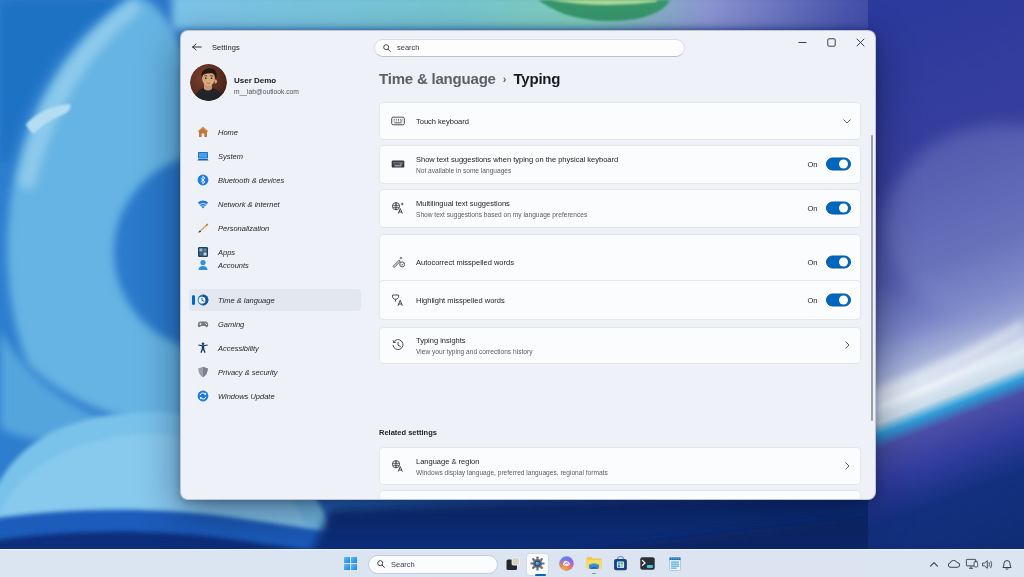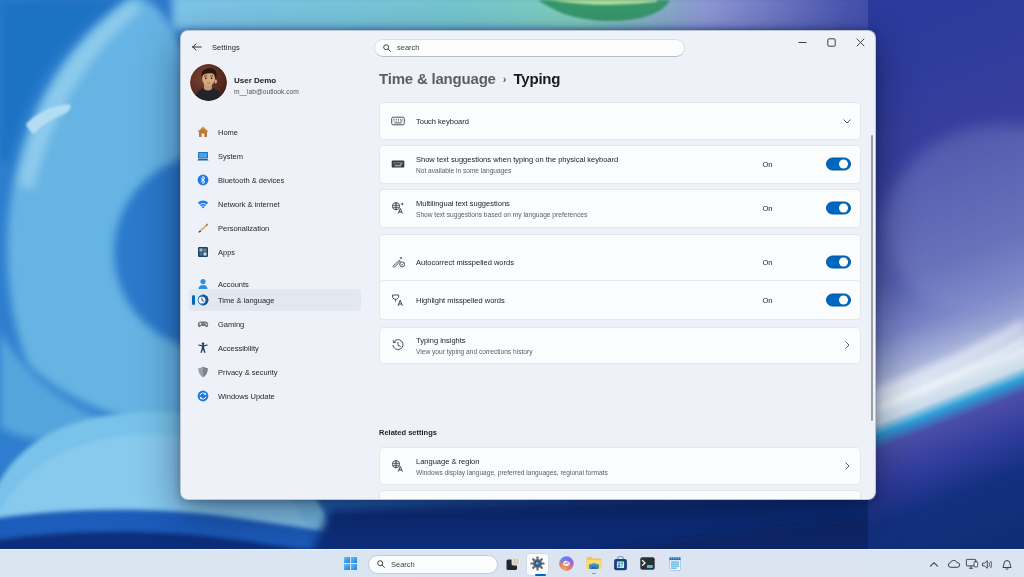--- a/index.html
+++ b/index.html
@@ -24,41 +24,41 @@
   .caption-btns { position:absolute; right:0; top:0; height:22px; display:flex; }
   .cap-btn { width:29px; height:22px; display:flex; align-items:center; justify-content:center; }
 
   
   .user-block { position:absolute; left:9px; top:31px; width:180px; height:40px; }
   .avatar { position:absolute; left:0; top:2px; width:37px; height:37px; border-radius:50%; overflow:hidden; }
   .user-name { position:absolute; left:44px; top:14px; font-size:8px; font-weight:bold; color:#17191c; }
   .user-email { position:absolute; left:44px; top:25.5px; font-size:6.7px; color:#4f545a; }
 
   .nav { position:absolute; left:8px; top:90px; width:172px; }
-  .nav-item { position:absolute; left:0; width:172px; height:22px; border-radius:4px; display:flex; align-items:center; }
+  .nav-item { position:absolute; left:0; width:172px; height:22px; border-radius:4px; display:flex; align-items:center;font-style:italic; }
   .nav-item.selected { background:#e3e8f0; }
   .nav-pill { position:absolute; left:2.5px; top:6px; width:3px; height:10px; border-radius:2px; background:#0067c0; display:none; }
   .nav-item.selected .nav-pill { display:block; }
   .nav-ic { position:absolute; left:8px; top:5px; width:12px; height:12px; }
   .nav-label { position:absolute; left:29px; top:50%; transform:translateY(-50%); font-size:7.5px; color:#1d2025; white-space:nowrap; }
 
   
   .content { position:absolute; left:198px; top:0; width:482px; height:470px; }
   .crumbs { position:absolute; left:0; top:36px; height:22px; display:flex; align-items:center; white-space:nowrap; }
   .crumb-parent { font-size:15px; font-weight:600; color:#5a5f66; letter-spacing:-0.2px; }
   .crumb-sep { font-size:11px; font-weight:600; color:#5a5f66; margin:0 7px; padding-top:1px; }
   .crumb-current { font-size:15px; font-weight:700; color:#191b1e; letter-spacing:-0.2px; }
 
   .card { position:absolute; left:0; width:482px; background:#fbfcfd; border:1px solid #e4e7ea; border-radius:4px; }
   .card-ic { position:absolute; left:11px; top:50%; transform:translateY(-50%); width:14px; height:14px; }
   .card-text { position:absolute; left:36px; top:50%; transform:translateY(-50%); }
   .card-title { font-size:7.5px; color:#1b1d21; white-space:nowrap; }
   .card-sub { font-size:6.6px; color:#5b6067; margin-top:2.5px; white-space:nowrap; }
   .card-chevron { position:absolute; right:9px; top:50%; transform:translateY(-50%); width:8px; height:8px; display:flex; align-items:center; justify-content:center; }
-  .toggle-wrap { position:absolute; right:9.5px; top:50%; transform:translateY(-50%); display:flex; align-items:center;gap:45px; }
+  .toggle-wrap { position:absolute; right:9.5px; top:50%; transform:translateY(-50%); display:flex; align-items:center; }
   .on-label { font-size:7.5px; color:#1b1d21; margin-right:8px; }
   .toggle { width:25px; height:13px; border-radius:7px; background:#0067c0; border:1px solid #035a9c; position:relative; }
   .knob { position:absolute; right:1.5px; top:1px; width:9px; height:9px; border-radius:50%; background:#fff; }
   .related-label { position:absolute; left:0; top:396.5px; font-size:7.5px; font-weight:bold; color:#1b1d21; }
   .scroll-thumb { position:absolute; right:2.5px; top:104px; width:2px; height:286px; border-radius:1px; background:#9aa0a8; }
 
   
   .taskbar { position:absolute; left:0; top:549px; width:1024px; height:28px;
     background:rgba(231,238,248,.95); border-top:1px solid rgba(250,252,255,.6); }
   .tb-ic { position:absolute; top:50%; transform:translate(-50%,-50%); width:17px; height:17px; display:flex; align-items:center; justify-content:center; }
@@ -291,21 +291,21 @@
         <svg class="nav-ic" viewBox="0 0 12 12">
           <rect x="1" y="1" width="10" height="10" rx="1.2" fill="#20415f"></rect>
           <rect x="2.4" y="2.4" width="3.2" height="3.2" fill="#9db8cc"></rect>
           <rect x="6.4" y="2.4" width="3.2" height="3.2" fill="#5d86a8"></rect>
           <rect x="2.4" y="6.4" width="3.2" height="3.2" fill="#46708f"></rect>
           <rect x="6.4" y="6.4" width="3.2" height="3.2" fill="#c3d5e2"></rect>
         </svg>
         <span class="nav-label">Apps</span>
       </div>
 
-      <div class="nav-item" style="top:152px">
+      <div class="nav-item" style="top:133px">
 
         <svg class="nav-ic" viewBox="0 0 12 12">
           <circle cx="6" cy="3.6" r="2.6" fill="#2f8fe0"></circle>
           <path d="M1.4 11 Q 1.8 6.9 6 6.9 Q 10.2 6.9 10.6 11 Z" fill="#2f8fe0"></path>
         </svg>
         <span class="nav-label">Accounts</span>
       </div>
 
       <div class="nav-item selected" style="top:168px">
         <span class="nav-pill"></span>

